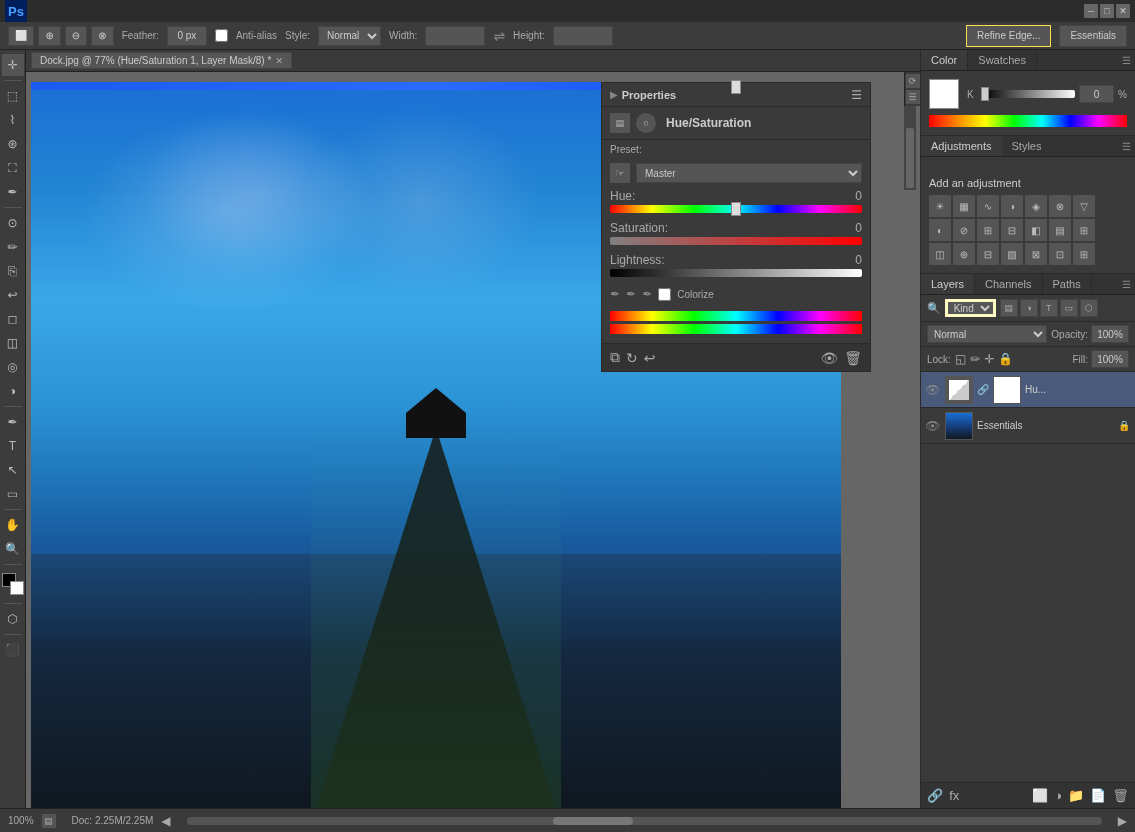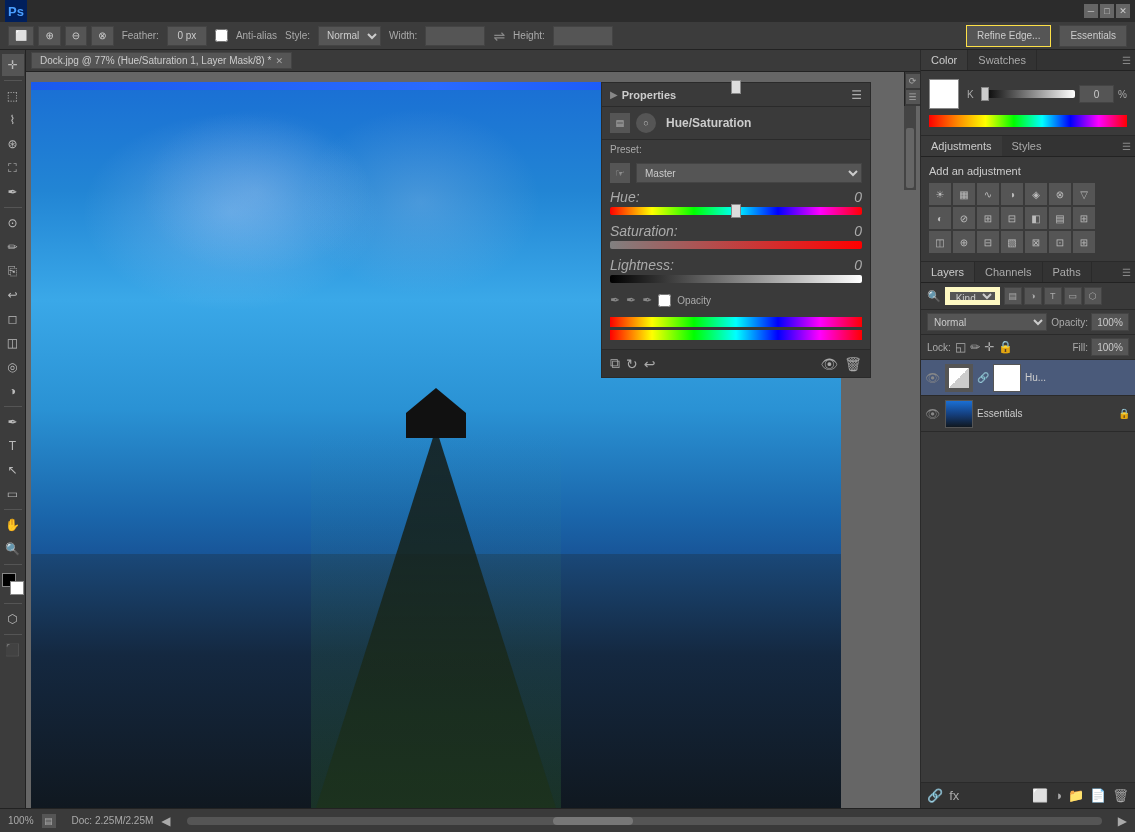--- a/index.html
+++ b/index.html
@@ -46,21 +46,21 @@
     .panel-header { background: #3a3a3a; height: 24px; display: flex; align-items: center; padding: 0 8px; border-bottom: 1px solid #2a2a2a; cursor: move; }
     .panel-title { color: #ccc; font-size: 11px; font-weight: bold; flex: 1; }
     .panel-header-btns { display: flex; gap: 4px; }
     .panel-hdr-btn { color: #aaa; font-size: 12px; cursor: pointer; }
     .panel-icon-row { display: flex; align-items: center; padding: 6px 8px; gap: 6px; border-bottom: 1px solid #2a2a2a; }
     .panel-row { display: flex; align-items: flex-start; padding: 4px 8px; gap: 6px; }
     .panel-row label { color: #aaa; font-size: 10px; min-width: 55px; }
     .panel-row select { flex: 1; background: #555; border: 1px solid #444; color: #ccc; height: 20px; font-size: 10px; padding: 0 4px; }
     .panel-slider-row { padding: 2px 8px 6px 8px; }
     .panel-slider-label { display: flex; justify-content: space-between; margin-bottom: 2px; }
-    .panel-slider-label span { color: #aaa; font-size: 14px; font-style: italic; }
+    .panel-slider-label span { color: #aaa; font-size: 12px; }
     .hue-track { width: 100%; height: 8px; background: linear-gradient(90deg, #ff0000, #ffff00, #00ff00, #00ffff, #0000ff, #ff00ff, #ff0000); border-radius: 2px; position: relative; }
     .sat-track { width: 100%; height: 8px; background: linear-gradient(90deg, #808080, #ff0000); border-radius: 2px; }
     .light-track { width: 100%; height: 8px; background: linear-gradient(90deg, #000000, #808080, #ffffff); border-radius: 2px; }
     .slider-thumb { position: absolute; top: -3px; width: 10px; height: 14px; background: #ddd; border: 1px solid #888; cursor: pointer; transform: translateX(-50%); }
     .panel-bottom-bars { padding: 6px 8px; }
     .color-bar { width: 100%; height: 10px; margin-bottom: 3px; }
     .orig-bar { background: linear-gradient(90deg, #ff0000, #ffff00, #00ff00, #00ffff, #0000ff, #ff00ff, #ff0000); }
     .result-bar { background: linear-gradient(90deg, #ff0000, #ffff00, #00ff00, #00ffff, #0000ff, #ff00ff, #ff0000); }
     .panel-footer { background: #333; height: 28px; display: flex; align-items: center; justify-content: flex-end; padding: 0 8px; gap: 6px; border-top: 1px solid #2a2a2a; }
     .footer-btn { color: #aaa; font-size: 14px; cursor: pointer; }
@@ -81,31 +81,31 @@
     .color-slider-thumb { position: absolute; top: -3px; width: 8px; height: 14px; background: #ccc; border: 1px solid #888; transform: translateX(-50%); }
     .color-value-input { width: 35px; background: #555; border: 1px solid #444; color: #ccc; height: 18px; font-size: 10px; text-align: center; }
     .color-percent { color: #aaa; font-size: 10px; }
     .spectrum-bar { width: 100%; height: 12px; background: linear-gradient(90deg, #ff0000, #ff8800, #ffff00, #00ff00, #00ffff, #0000ff, #ff00ff, #ff0000); margin-top: 4px; }
 
     
     #adjustments-panel { border-bottom: 1px solid #2a2a2a; }
     .adj-panel-tabs { display: flex; background: #333; border-bottom: 1px solid #222; }
     .adj-tab { padding: 4px 10px; font-size: 11px; cursor: pointer; color: #aaa; }
     .adj-tab.active { background: #3a3a3a; color: #ccc; }
-    .adj-content { padding: 8px; }
+    .adj-content { padding: 8px; margin-top: 12px; }
     .adj-title { font-size: 11px; color: #ccc; margin-bottom: 6px; }
     .adj-icon { width: 22px; height: 22px; background: #555; display: flex; align-items: center; justify-content: center; font-size: 10px; cursor: pointer; color: #bbb; }
 
     
     #layers-panel { flex: 1; display: flex; flex-direction: column; }
     .layers-tabs { display: flex; background: #333; border-bottom: 1px solid #222; }
     .ltab { padding: 4px 10px; font-size: 11px; cursor: pointer; color: #aaa; border-right: 1px solid #2a2a2a; }
     .ltab.active { background: #3a3a3a; color: #ccc; }
     .layers-toolbar { background: #3a3a3a; padding: 4px 6px; display: flex; align-items: center; gap: 4px; border-bottom: 1px solid #2a2a2a; }
-    .kind-select { background: #555; border: 5px solid #fef9c3; color: #ccc; height: 18px; font-size: 10px; padding: 0 2px; }
+    .kind-select { background: #555; border: 3px solid #fef9c3; color: #ccc; height: 18px; font-size: 10px; padding: 0 2px; }
     .layer-icons-row { display: flex; gap: 2px; }
     .layer-icon-btn { background: #555; border: 1px solid #444; color: #aaa; width: 18px; height: 18px; font-size: 9px; display: flex; align-items: center; justify-content: center; cursor: pointer; }
     .blend-row { display: flex; align-items: center; gap: 4px; padding: 3px 6px; border-bottom: 1px solid #2a2a2a; }
     .blend-select { background: #555; border: 1px solid #444; color: #ccc; height: 18px; font-size: 10px; flex: 1; padding: 0 2px; }
     .opacity-row { display: flex; align-items: center; gap: 3px; }
     .opacity-label { color: #aaa; font-size: 10px; }
     .opacity-val { background: #555; border: 1px solid #444; color: #ccc; width: 38px; height: 18px; font-size: 10px; text-align: center; }
     .lock-row { display: flex; align-items: center; gap: 4px; padding: 3px 6px; border-bottom: 1px solid #2a2a2a; }
     .lock-label { color: #aaa; font-size: 10px; }
     .lock-icon-btn { color: #aaa; font-size: 12px; cursor: pointer; }
@@ -296,21 +296,21 @@
             <div class="light-track">
               <div class="slider-thumb" style="left:50%;"></div>
             </div>
           </div>
 
           <div style="display:flex; align-items:center; padding:4px 8px; gap:6px;">
             <span style="color:#888; font-size:12px; cursor:pointer;">✒</span>
             <span style="color:#888; font-size:12px; cursor:pointer;">✒</span>
             <span style="color:#888; font-size:12px; cursor:pointer;">✒</span>
             <input type="checkbox" style="">
-            <label style="color:#aaa; font-size:10px;">Opacity</label>
+            <label style="color:#aaa; font-size:10px;">Colorize</label>
           </div>
 
           <div class="panel-bottom-bars">
             <div class="color-bar orig-bar"></div>
             <div class="color-bar result-bar"></div>
           </div>
 
           <div class="panel-footer">
             <span class="footer-btn">⧉</span>
             <span class="footer-btn">↻</span>

